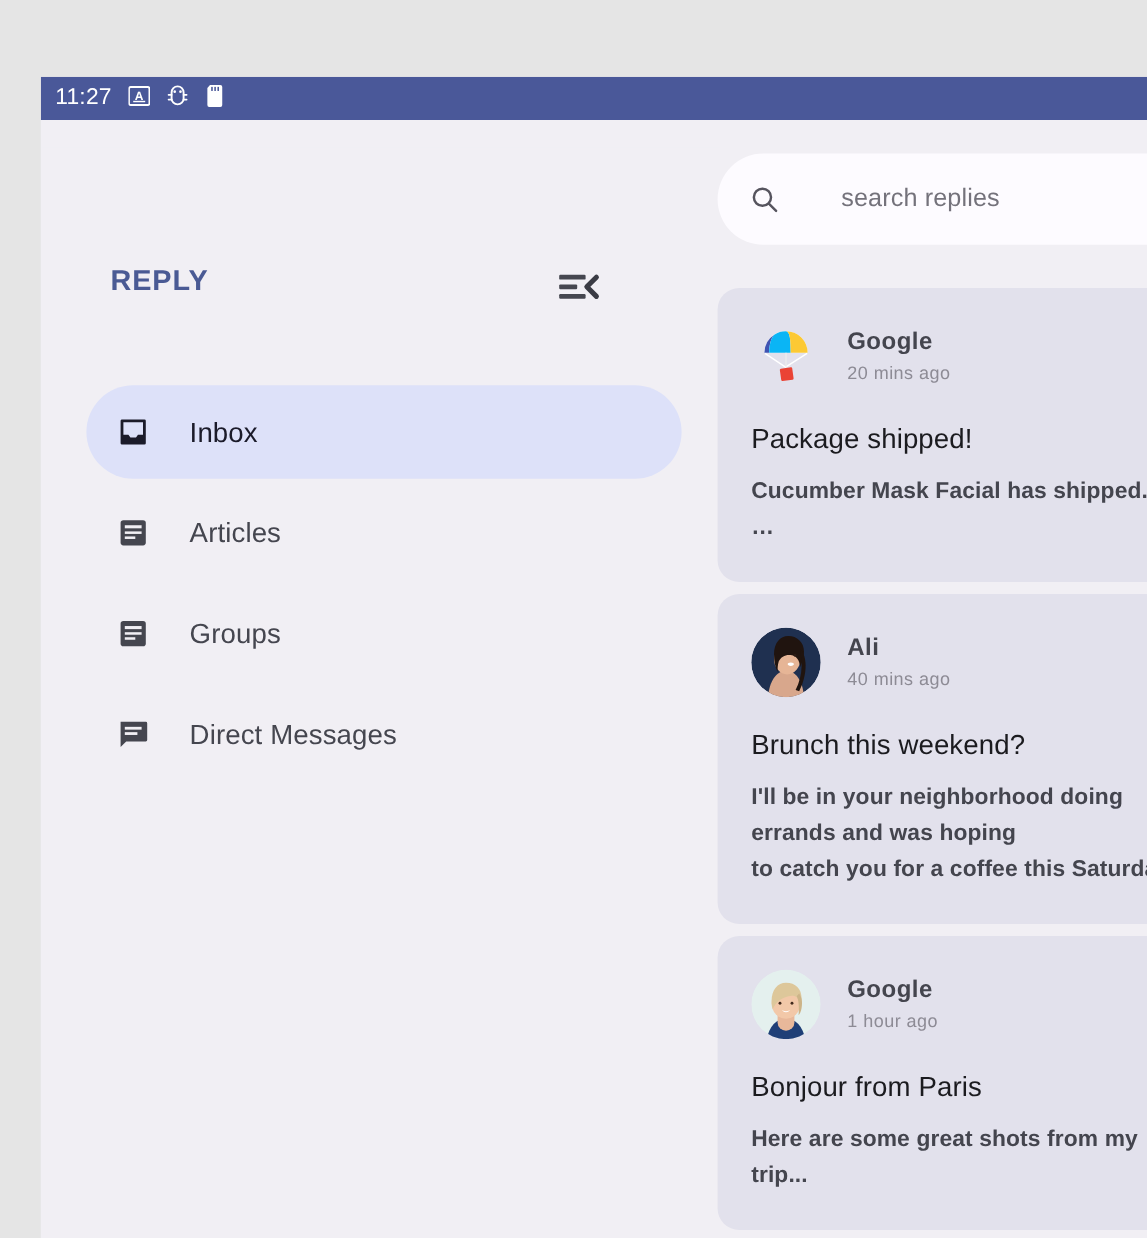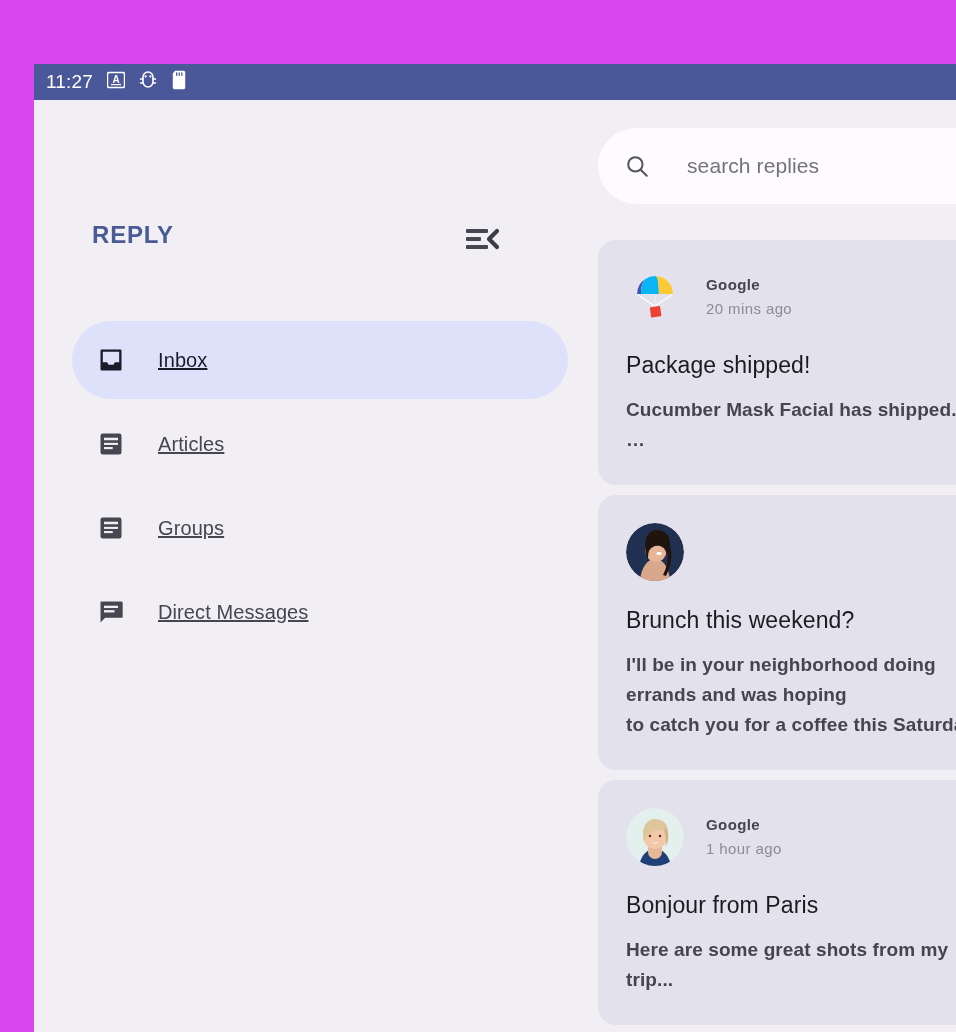--- a/index.html
+++ b/index.html
@@ -10,21 +10,21 @@
     height: 1032px;
     overflow: hidden;
     font-family: "Liberation Sans", sans-serif;
   }
 
   #screen-frame {
     position: absolute;
     left: 0; top: 0;
     width: 956px;
     height: 1032px;
-    background: #d946ef;
+    background: #e5e5e5;
   }
 
   
   #device {
     position: absolute;
     left: 34px;
     top: 64px;
     width: 922px;
     height: 968px;
     background: #f1eff4;
@@ -119,24 +119,23 @@
   .nav-icon {
     width: 30px;
     height: 30px;
     flex: 0 0 30px;
     display: flex;
     align-items: center;
     justify-content: center;
   }
   .nav-label {
     margin-left: 32px;
-    font-size: 20px;
+    font-size: 23px;
     color: #45464f;
     letter-spacing: .1px;
-    text-decoration: underline;
   }
   .nav-item.selected .nav-label { color: #1b1b2a; }
 
   
   #content-pane {
     position: absolute;
     left: 564px;
     top: 0;
     width: 420px;
     height: 932px;
@@ -152,21 +151,21 @@
     background: #fdfbff;
     border-radius: 38px;
     display: flex;
     align-items: center;
     padding-left: 26px;
     box-sizing: border-box;
     cursor: text;
   }
   #search-icon { flex: 0 0 26px; display: flex; align-items: center; }
   #search-placeholder {
-    margin-left: 37px;
+    margin-left: 51px;
     font-size: 21px;
     color: #74727b;
     letter-spacing: .1px;
   }
 
   
   #email-list {
     position: absolute;
     left: 0;
     top: 140px;
@@ -191,21 +190,21 @@
     width: 58px;
     height: 58px;
     border-radius: 50%;
     flex: 0 0 58px;
     overflow: hidden;
     position: relative;
   }
   .avatar.plain { background: transparent; }
   .sender-block { margin-left: 22px; }
   .sender-name {
-    font-size: 15px;
+    font-size: 20px;
     font-weight: bold;
     color: #44454e;
     letter-spacing: .4px;
     line-height: 1.5;
   }
   .sender-time {
     font-size: 15px;
     font-weight: normal;
     color: #8d8b95;
     letter-spacing: .4px;
@@ -376,20 +375,24 @@
                 <svg width="58" height="58" viewBox="0 0 58 58">
                   <circle cx="29" cy="29" r="29" fill="#1f3050"></circle>
                   <path d="M14 58c1-13 7-22 15-22s14 8 15 22z" fill="#d8a78c"></path>
                   <ellipse cx="30" cy="26" rx="11" ry="13" fill="#e6b596"></ellipse>
                   <path d="M19 22c0-9 5-15 12-15s13 5 13 13c0 6-2 9-3 13-1-6-3-9-7-10-5-1-9 1-11 5-1 3-1 6-1 9-2-4-3-9-3-15z" fill="#20140f"></path>
                   <path d="M41 18c4 4 5 12 4 19-1 7-3 12-5 16l-3-1c3-6 5-13 5-20 0-6-1-11-1-14z" fill="#20140f"></path>
                   <path d="M33 29c1.6 0 2.6.6 2.6 1.4 0 .9-1 1.6-2.6 1.6s-2.6-.7-2.6-1.6c0-.8 1-1.4 2.6-1.4z" fill="#ffffff"></path>
                   <circle cx="36.5" cy="23" r="1.2" fill="#2a1a14"></circle>
                 </svg>
               </div>
+              <div class="sender-block">
+                <div class="sender-name">Ali</div>
+                <div class="sender-time">40 mins ago</div>
+              </div>
             </div>
             <div class="card-subject">Brunch this weekend?</div>
             <div class="card-preview">I'll be in your neighborhood doing errands and was hoping
 to catch you for a coffee this Saturday.</div>
           </div>
 
           <div class="email-card">
             <div class="card-head">
               <div class="avatar">
                 <svg width="58" height="58" viewBox="0 0 58 58">

